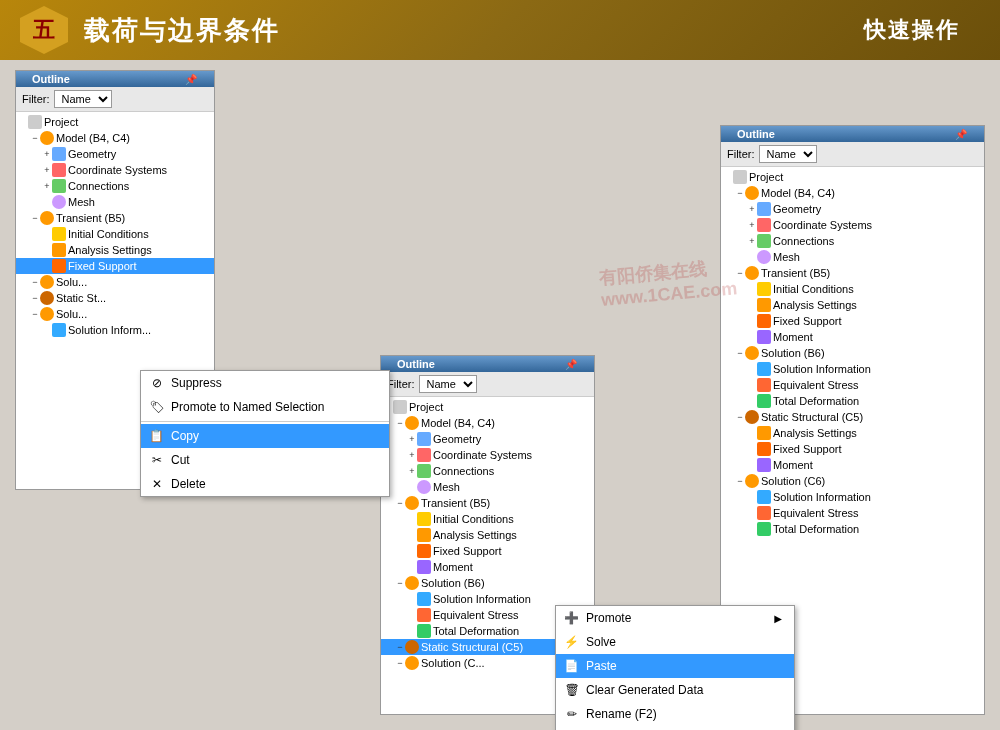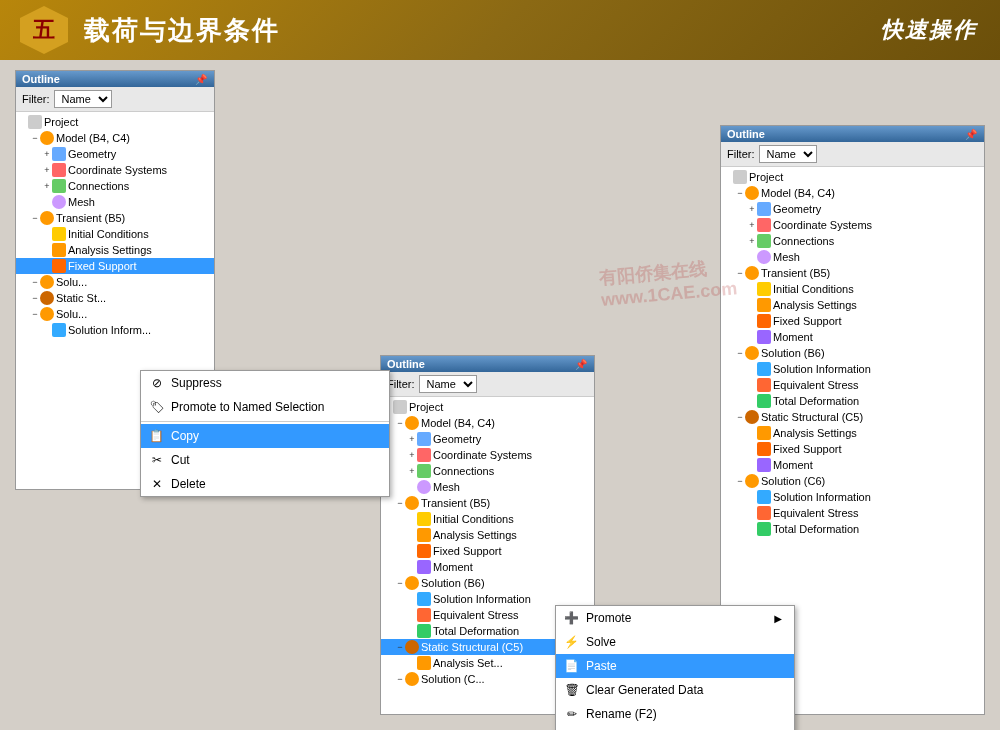--- a/index.html
+++ b/index.html
@@ -37,26 +37,25 @@
       margin-right: 16px;
     }
     .header-title {
       color: #fff;
       font-size: 26px;
       font-weight: bold;
       letter-spacing: 2px;
     }
     .header-subtitle {
       position: absolute;
-      right: 23px;
+      right: 40px;
       color: #fff;
       font-size: 22px;
       font-weight: bold;
       letter-spacing: 2px;
-      font-style: italic;
     }
 
     
     .content {
       width: 100%;
       height: 670px;
       background: #d4cfc8;
       position: relative;
       padding: 15px;
     }
@@ -64,21 +63,21 @@
     
     .outline-panel {
       position: absolute;
       background: #fff;
       border: 1px solid #999;
       font-size: 11px;
     }
     .panel-titlebar {
       background: linear-gradient(to bottom, #6699cc, #336699);
       color: white;
-      padding: 2px 6px;
+      padding: 2px 16px;
       display: flex;
       justify-content: space-between;
       align-items: center;
       font-size: 11px;
       font-weight: bold;
     }
     .panel-titlebar-pin {
       font-size: 10px;
     }
     .panel-filter {
@@ -404,26 +403,20 @@
           <span class="item-icon" style="background: rgb(51, 204, 102); border-radius: 2px; display: inline-block;"></span>
           <span class="item-label">Total Deformation</span>
         </div>
         <div class="tree-item highlighted">
           <span class="indent" style="width: 12px;"></span>
           <span class="expand-icon">−</span>
           <span class="item-icon" style="background: rgb(204, 102, 0); border-radius: 50%; display: inline-block;"></span>
           <span class="item-label">Static Structural (C5)</span>
         </div>
         <div class="tree-item">
-          <span class="indent" style="width: 24px;"></span>
-          <span class="expand-icon"></span>
-          <span class="item-icon" style="background: rgb(255, 153, 0); border-radius: 2px; display: inline-block;"></span>
-          <span class="item-label">Analysis Set...</span>
-        </div>
-        <div class="tree-item">
           <span class="indent" style="width: 12px;"></span>
           <span class="expand-icon">−</span>
           <span class="item-icon" style="background: rgb(255, 153, 0); border-radius: 50%; display: inline-block;"></span>
           <span class="item-label">Solution (C...</span>
         </div>
       </div>
   </div>
 
   <div class="context-menu" style="left:555px; top:545px; width:240px;">
     <div class="menu-item">

